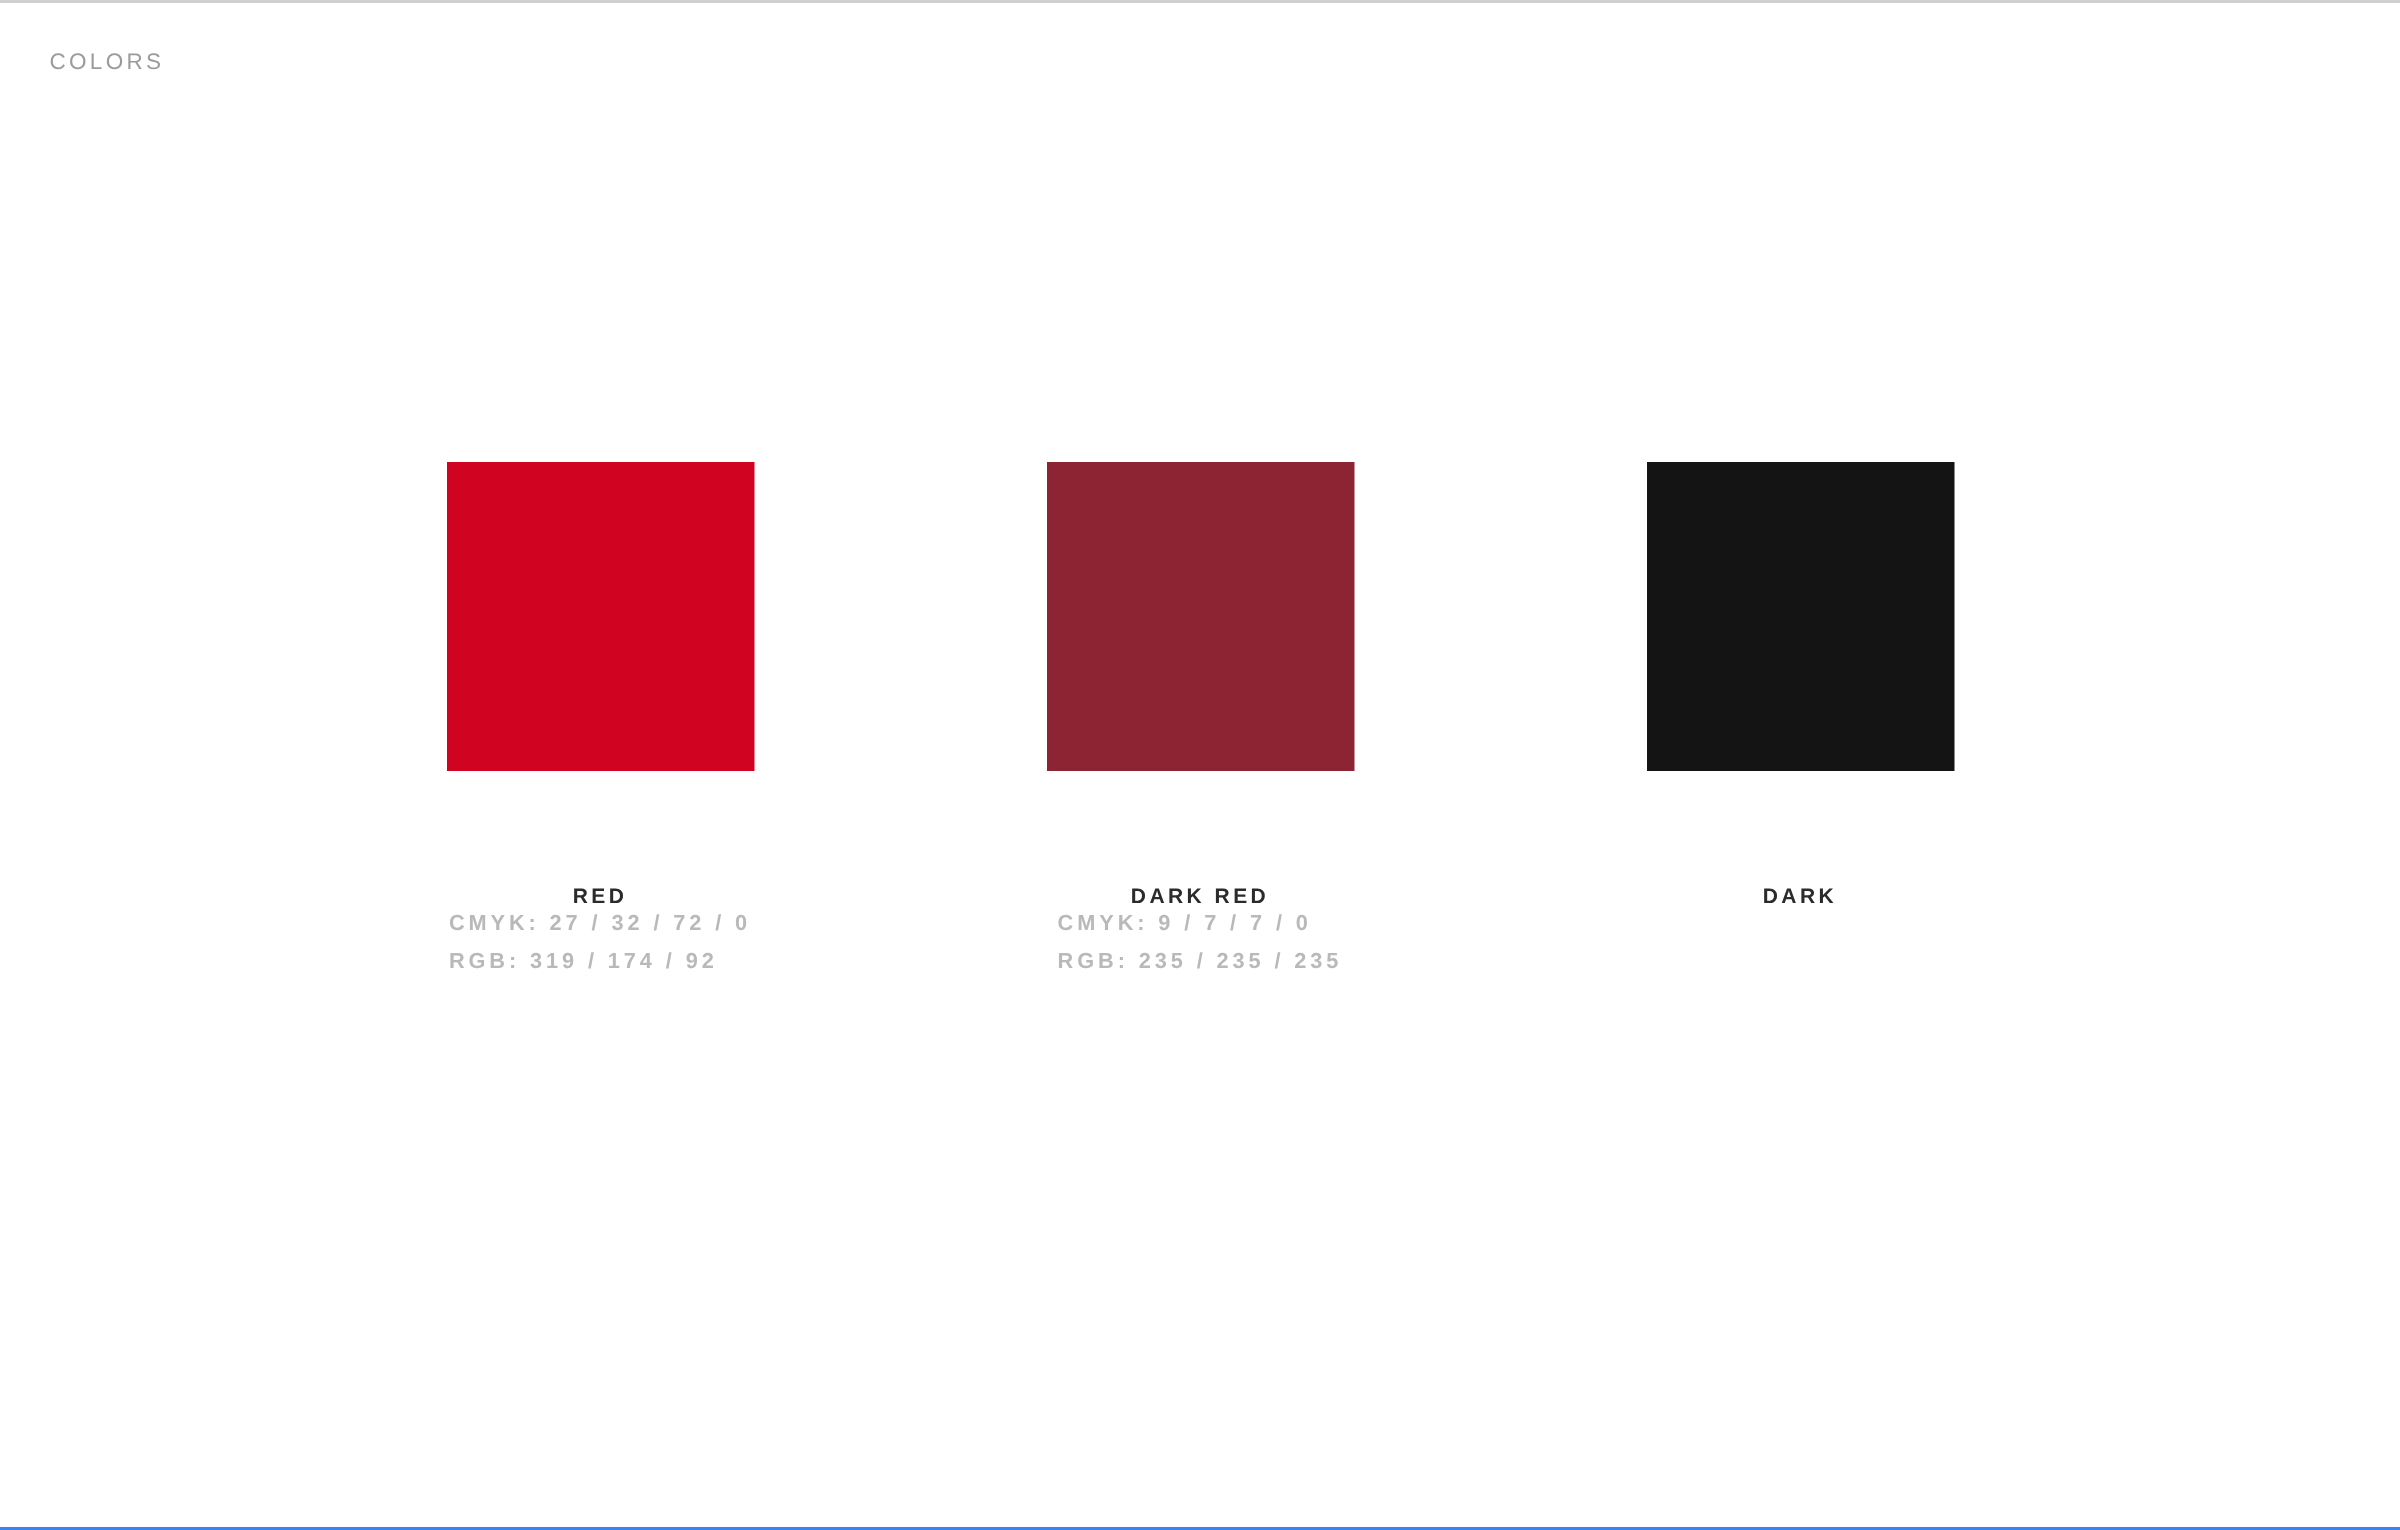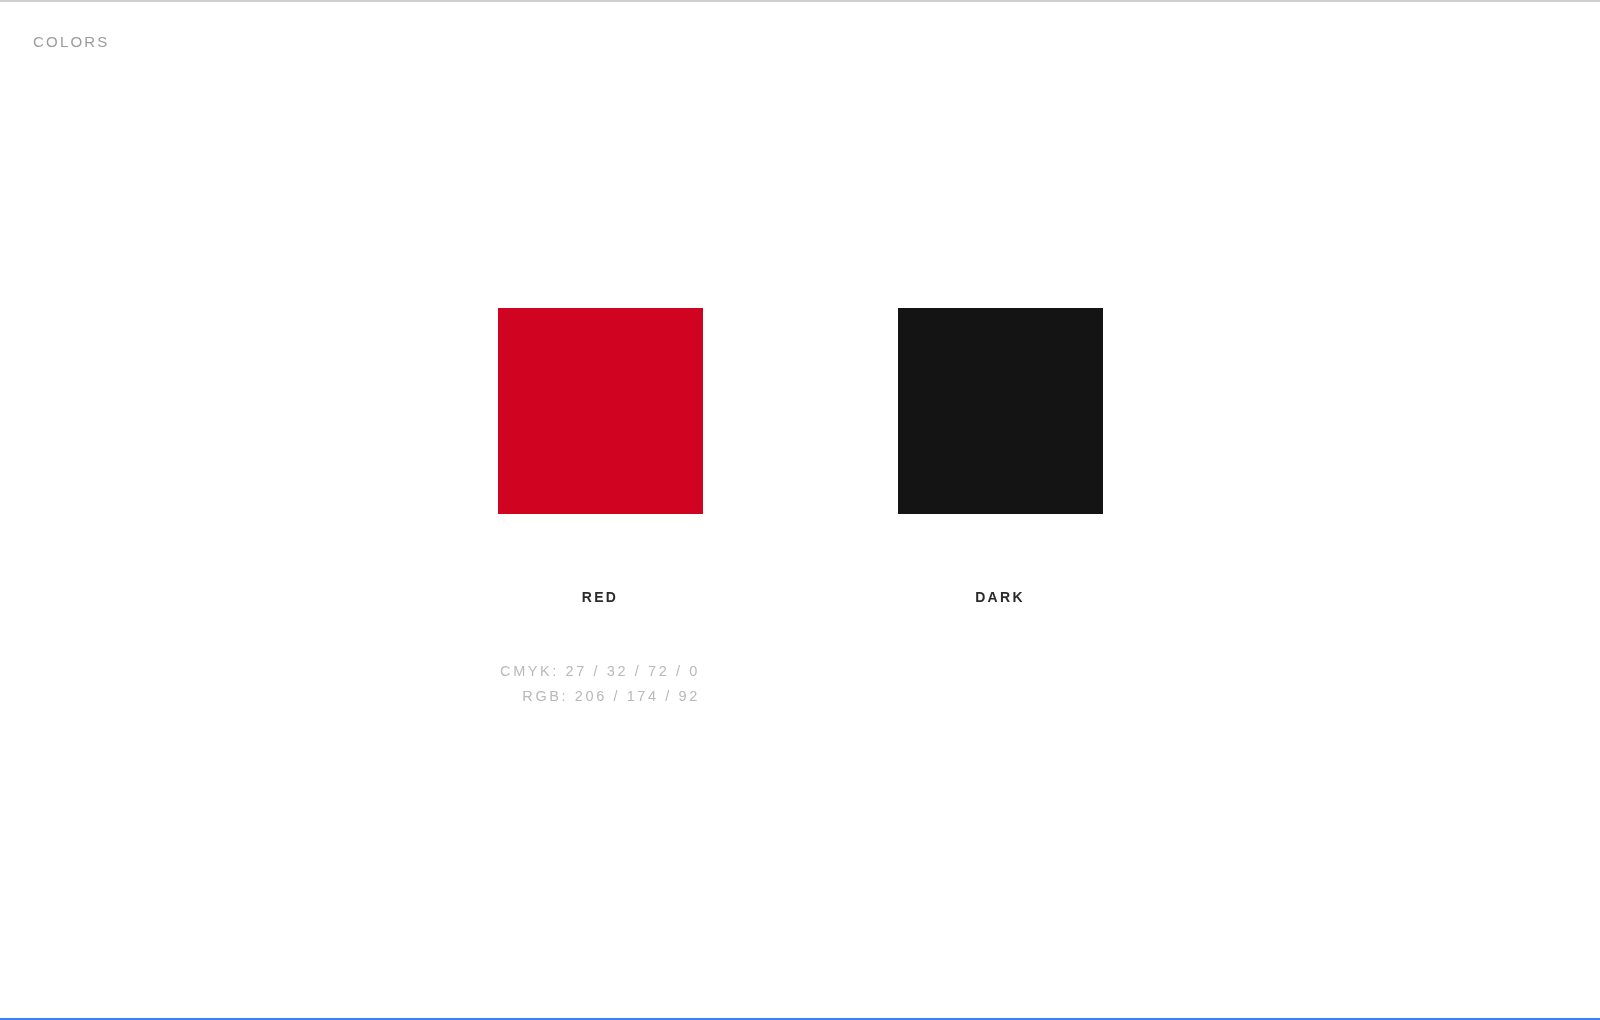--- a/index.html
+++ b/index.html
@@ -69,22 +69,22 @@
     font-size: 14px;
     font-weight: 700;
     letter-spacing: 2.3px;
     color: #2b2b2b;
     text-align: center;
     white-space: nowrap;
     line-height: 1;
   }
 
   .swatch-values {
-    margin-top: 55px;
-    text-align: right;
+    text-align: left;
+    font-weight: bold;
   }
 
   .value-line {
     font-size: 14.5px;
     letter-spacing: 2.6px;
     color: #b9b9b9;
     line-height: 25px;
     white-space: nowrap;
   }
 </style>
@@ -95,24 +95,32 @@
 
   <div class="section-label">COLORS</div>
 
   <div class="swatch-grid">
 
     <div class="swatch-col">
       <div class="swatch-chip" style="background-color: rgb(208, 3, 33);"></div>
       <div class="swatch-name">RED</div>
       <div class="swatch-values">
         <div class="value-line">CMYK: 27 / 32 / 72 / 0</div>
-        <div class="value-line">RGB: 206 / 174 / 92</div>
+        <div class="value-line">RGB: 319 / 174 / 92</div>
       </div>
     </div>
 
+    <div class="swatch-col">
+      <div class="swatch-chip" style="background-color: rgb(141, 36, 51);"></div>
+      <div class="swatch-name">DARK RED</div>
+      <div class="swatch-values">
+        <div class="value-line">CMYK: 9 / 7 / 7 / 0</div>
+        <div class="value-line">RGB: 235 / 235 / 235</div>
+      </div>
+    </div>
 
     <div class="swatch-col">
       <div class="swatch-chip" style="background-color: rgb(20, 20, 20);"></div>
       <div class="swatch-name">DARK</div>
     </div>
 
   </div>
 </div>
 
 </body></html>

